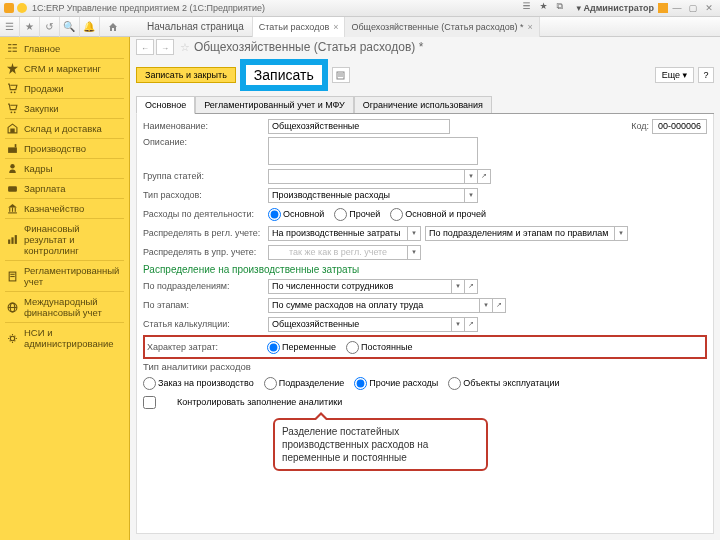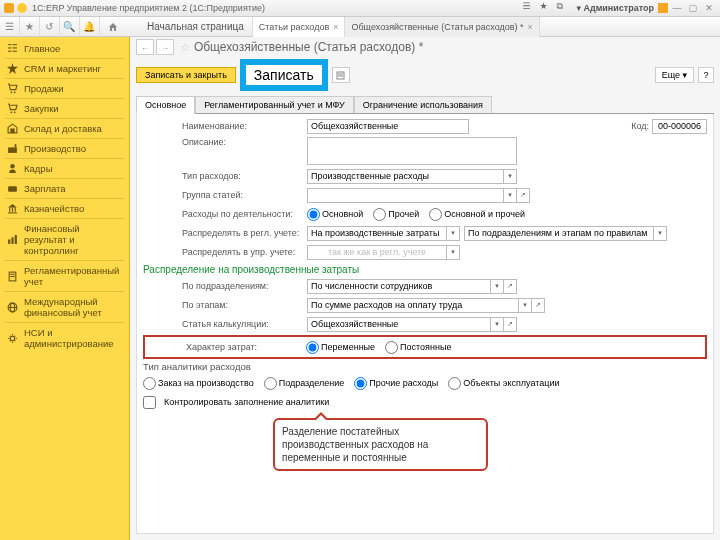--- a/index.html
+++ b/index.html
@@ -44,42 +44,42 @@
   .flex-spacer { flex: 1; }
   .btn-more { background: #fff; border: 1px solid #ccc; padding: 2px 6px; font-size: 9px; }
   .btn-help { background: #fff; border: 1px solid #ccc; width: 16px; height: 16px; font-size: 9px; }
   
   .tabs-row { display: flex; border-bottom: 1px solid #a0a0a0; margin: 3px 6px 0 6px; }
   .ptab { padding: 3px 8px; font-size: 9px; background: #eee; border: 1px solid #ccc; border-bottom: none; margin-right: 0; }
   .ptab.sel { background: #fff; border-bottom: 1px solid #fff; margin-bottom: -1px; }
   
   .form-area { padding: 4px 6px; background: #fff; margin: 0 6px 6px 6px; flex: 1; border: 1px solid #ddd; border-top: none; overflow: hidden; }
   .frow { display: flex; align-items: center; margin-bottom: 3px; min-height: 16px; }
-  .flabel { width: 125px; font-size: 9px; color: #555; flex-shrink: 0; margin-left: 39px; }
+  .flabel { width: 125px; font-size: 9px; color: #555; flex-shrink: 0; }
   .finput { border: 1px solid #bbb; height: 15px; padding: 0 3px; font-size: 9px; flex: 1; }
   .ftextarea { border: 1px solid #bbb; height: 28px; flex: 1; resize: none; font-size: 9px; padding: 2px; }
   .code-label { font-size: 9px; color: #555; margin: 0 3px 0 8px; }
   .code-input { border: 1px solid #bbb; height: 15px; width: 55px; padding: 0 5px; font-size: 9px; }
   .dd { border: 1px solid #bbb; height: 15px; background: #fff; font-size: 9px; padding: 0 3px; display: flex; align-items: center; }
   .dd-btn { width: 13px; height: 15px; border: 1px solid #bbb; border-left: none; background: #fff; display: flex; align-items: center; justify-content: center; font-size: 7px; color: #666; }
   .radio-group { display: flex; align-items: center; gap: 2px; font-size: 9px; }
   .radio-group label { margin-right: 8px; display: flex; align-items: center; gap: 2px; }
   .radio-group input { margin: 0; }
   
   .section-title { color: #1a8c3a; font-size: 10px; margin: 4px 0 3px 0; }
   
   .highlight-box { border: 2px solid #c0392b; padding: 2px; margin: 1px 0; }
   
   .callout-wrap { position: relative; margin-top: 4px; }
   .callout { position: absolute; left: 130px; top: 4px; width: 215px; background: #fff; border: 2px solid #c0392b; border-radius: 6px; padding: 5px 7px; font-size: 10px; color: #333; line-height: 1.3; }
   .callout::before { content: ""; position: absolute; top: -8px; left: 38px; width: 0; height: 0; border-left: 8px solid transparent; border-right: 8px solid transparent; border-bottom: 8px solid #c0392b; }
   .callout::after { content: ""; position: absolute; top: -5px; left: 40px; width: 0; height: 0; border-left: 6px solid transparent; border-right: 6px solid transparent; border-bottom: 6px solid #fff; }
   
   .placeholder-text { color: #bbb; padding-left: 20px; }
-  .chk-label { display: flex; align-items: center; gap: 8px; font-size: 9px; }
+  .chk-label { display: flex; align-items: center; gap: 21px; font-size: 9px; }
 </style>
 </head>
 <body>
 
 <div class="titlebar">
   <span class="tb-icon"></span>
   <span class="tb-icon2"></span>
   <span>1С:ERP Управление предприятием 2  (1С:Предприятие)</span>
   <span class="spacer"></span>
   <span class="mini-icon">☰</span>
@@ -267,29 +267,29 @@
         <input class="finput" style="max-width: 210px;" value="Общехозяйственные">
         <span class="flex-spacer"></span>
         <span class="code-label">Код:</span>
         <input class="code-input" value="00-000006" style="">
       </div>
       <div class="frow" style="align-items:flex-start">
         <span class="flabel">Описание:</span>
         <textarea class="ftextarea" style="max-width: 210px;"></textarea>
       </div>
       <div class="frow">
+        <span class="flabel">Группа статей:</span>
+        <div class="dd" style="width:197px"></div>
+        <div class="dd-btn">▾</div>
+        <div class="dd-btn">↗</div>
+      </div>
+      <div class="frow">
         <span class="flabel">Тип расходов:</span>
         <div class="dd" style="width:197px">Производственные расходы</div>
         <div class="dd-btn">▾</div>
-      </div>
-      <div class="frow">
-        <span class="flabel">Группа статей:</span>
-        <div class="dd" style="width:197px"></div>
-        <div class="dd-btn">▾</div>
-        <div class="dd-btn">↗</div>
       </div>
       <div class="frow">
         <span class="flabel">Расходы по деятельности:</span>
         <div class="radio-group">
           <label>
               <input type="radio" name="act" checked="" style="">
               <span>Основной</span>
             </label>
           <label>
               <input type="radio" name="act" style="">

